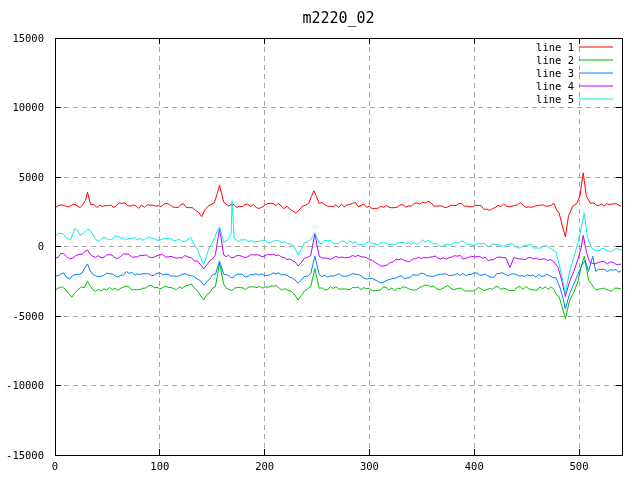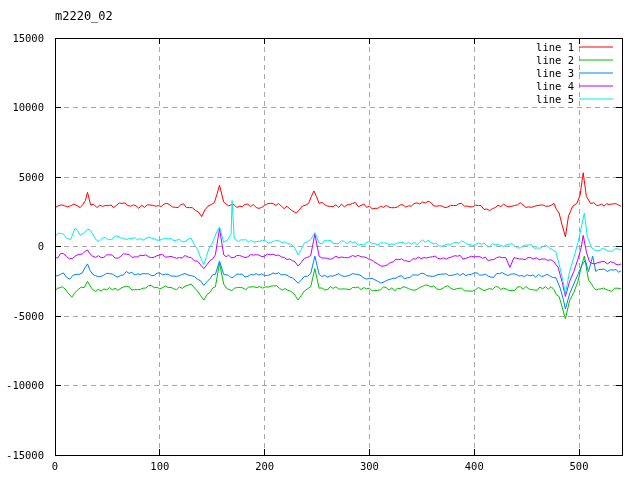--- a/index.html
+++ b/index.html
@@ -1,22 +1,22 @@
 <!DOCTYPE html>
 <html><head>
 <meta charset="utf-8">
 <style>
   html,body{margin:0;padding:0;}
   .screen{
     position:relative;width:640px;height:480px;background:#ffffff;
     font-family:"DejaVu Sans Mono",monospace;overflow:hidden;
   }
   .chart-title{
-    position:absolute;left:55px;top:9px;width:567px;
-    font-size:12px;color:#000;letter-spacing:0;
+    position:absolute;left:55px;top:9px;width:567px;text-align:center;
+    font-size:15px;color:#000;letter-spacing:0;
   }
   svg text{font-family:"DejaVu Sans Mono",monospace;font-size:10.5px;fill:#000;}
   #plot{position:absolute;left:0;top:0;}
 </style>
 </head>
 <body>
 
 <div class="screen">
   <div class="chart-title">m2220_02</div>
   <svg id="plot" width="640" height="480" viewBox="0 0 640 480">

